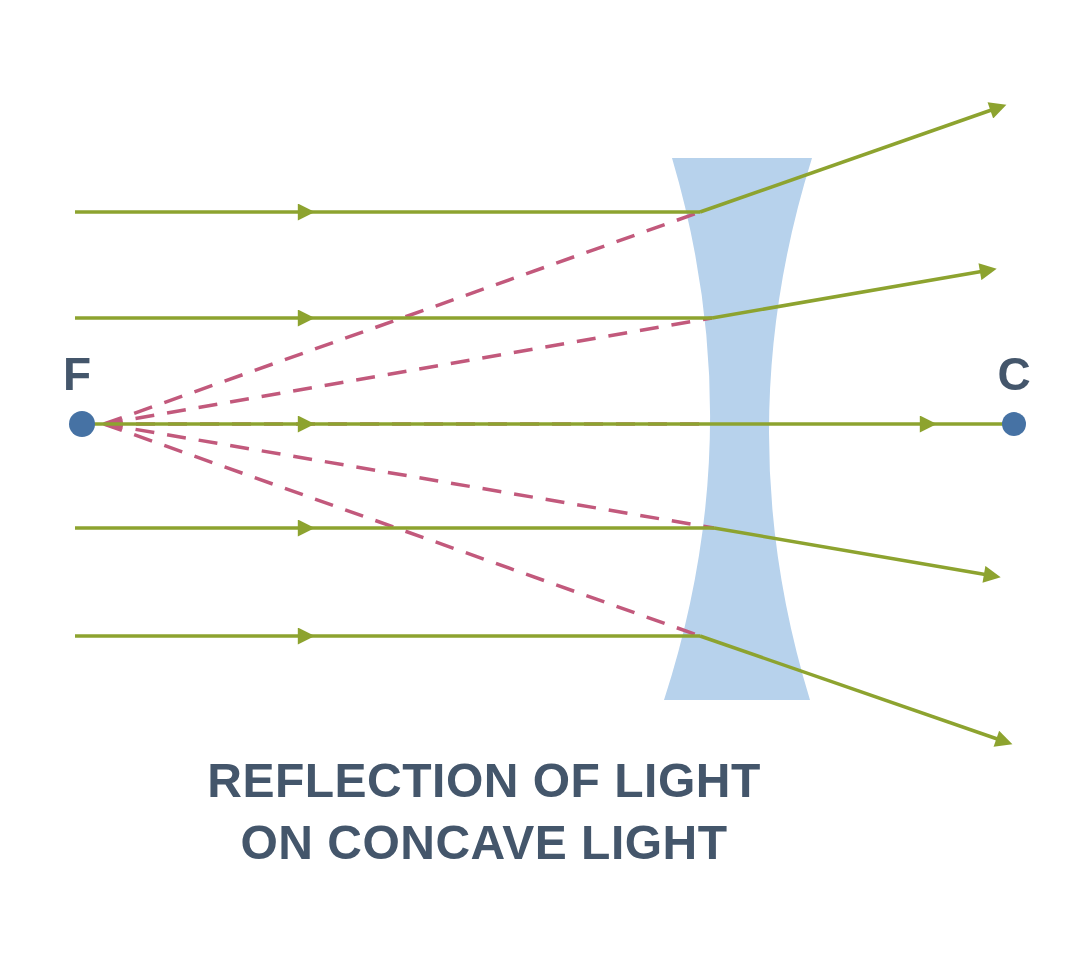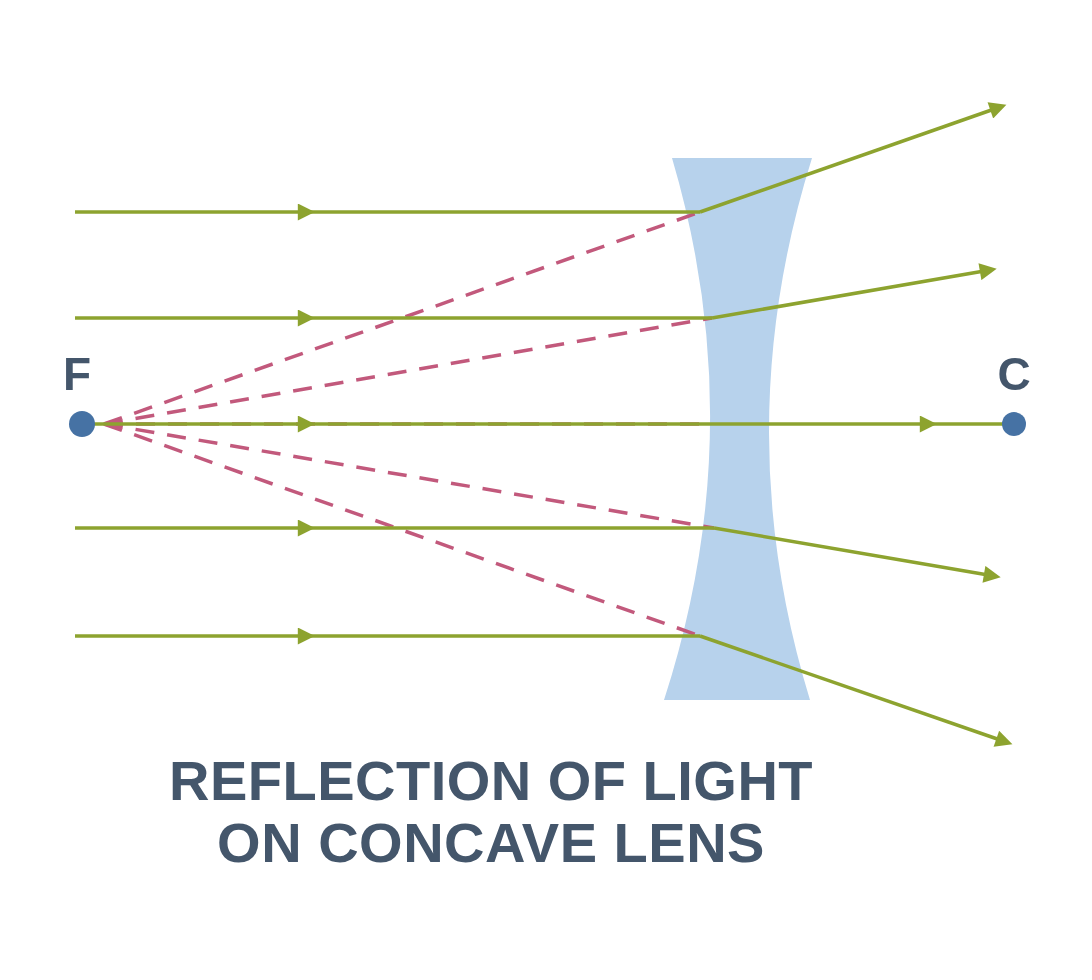--- a/index.html
+++ b/index.html
@@ -19,26 +19,26 @@
     left: 0;
     top: 0;
   }
   .point-label {
     font-family: "Liberation Sans", sans-serif;
     font-weight: 700;
     font-size: 46px;
   }
   .title-block {
     position: absolute;
-    left: 11px;
+    left: 4px;
     top: 750px;
     width: 960px;
     text-align: center;
     font-weight: 700;
-    font-size: 56px;
+    font-size: 48px;
     line-height: 62px;
     letter-spacing: 0.5px;
   }
 </style>
 </head>
 <body>
 
 <div class="stage" style="background-color: rgb(255, 255, 255);">
 
   <svg width="1092" height="980" viewBox="0 0 1092 980">
@@ -65,16 +65,16 @@
         <polyline points="700,636 1006,742" fill="none" stroke="#8da32f" stroke-width="3.5" marker-end="url(#arrow)"></polyline>
         <circle cx="82" cy="424" r="13" fill="#4672a4"></circle>
         <circle cx="1014" cy="424" r="12" fill="#4672a4"></circle>
       </g>
     <text x="77" y="390" text-anchor="middle" class="point-label" fill="#44566b">F</text>
     <text x="1014" y="390" text-anchor="middle" class="point-label" fill="#44566b">C</text>
   </svg>
 
   <div class="title-block">
     <div style="color: rgb(68, 86, 107);">REFLECTION OF LIGHT</div>
-    <div style="color: rgb(68, 86, 107);">ON CONCAVE LENS</div>
+    <div style="color: rgb(68, 86, 107);">ON CONCAVE LIGHT</div>
   </div>
 
 </div>
 
 </body></html>

